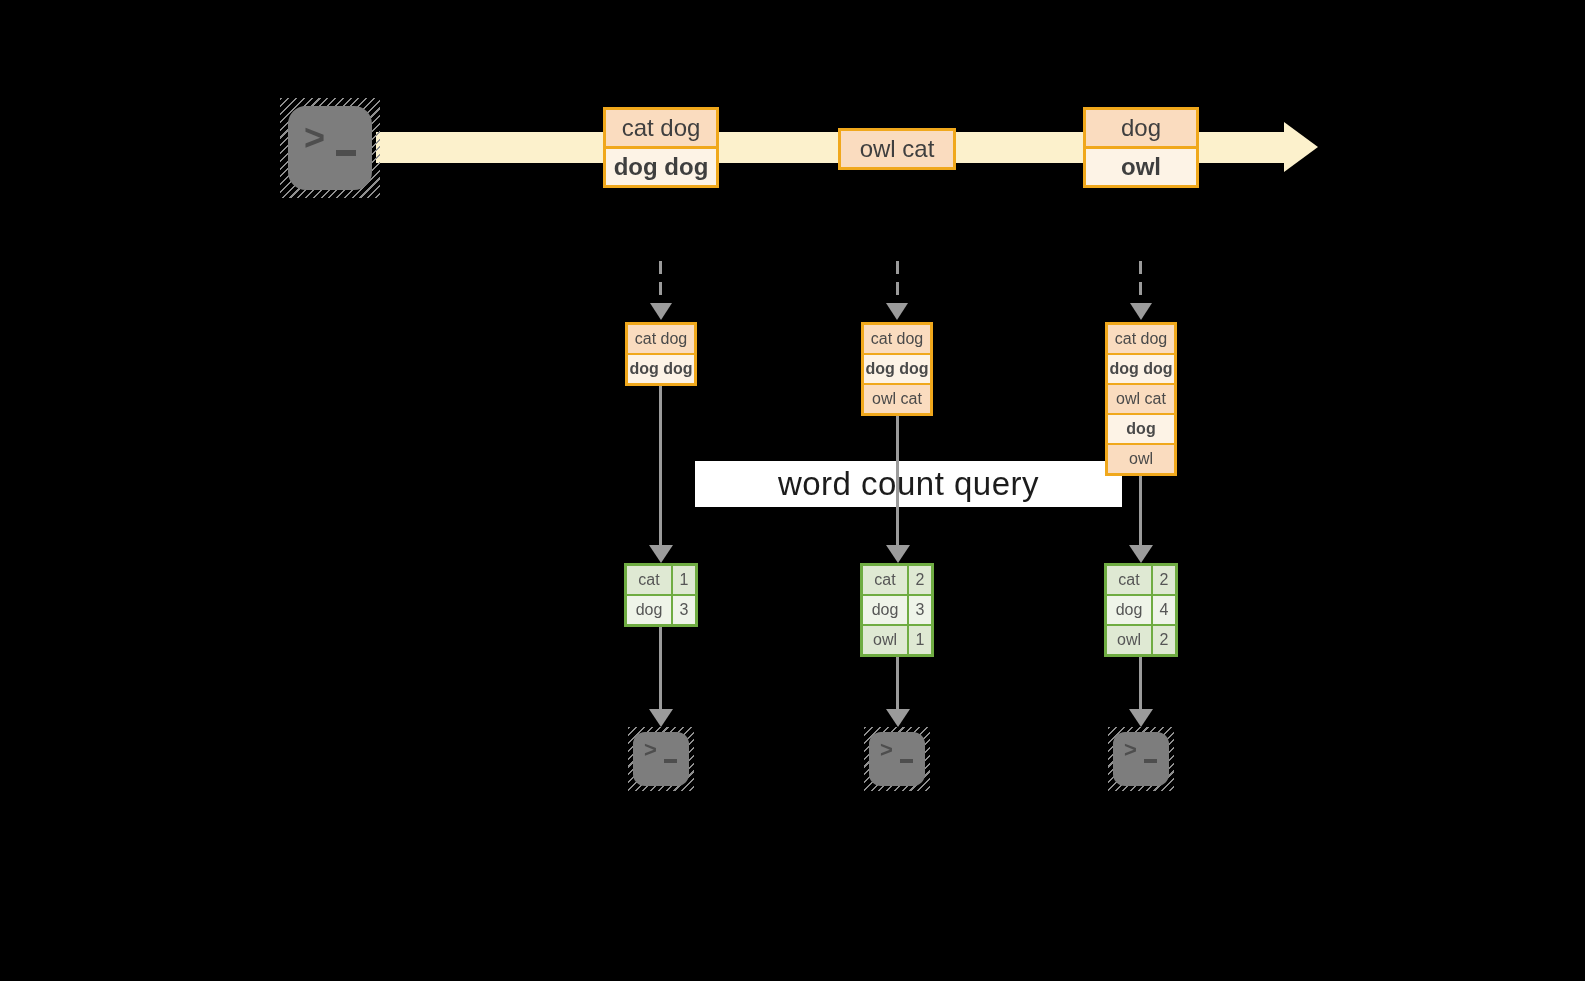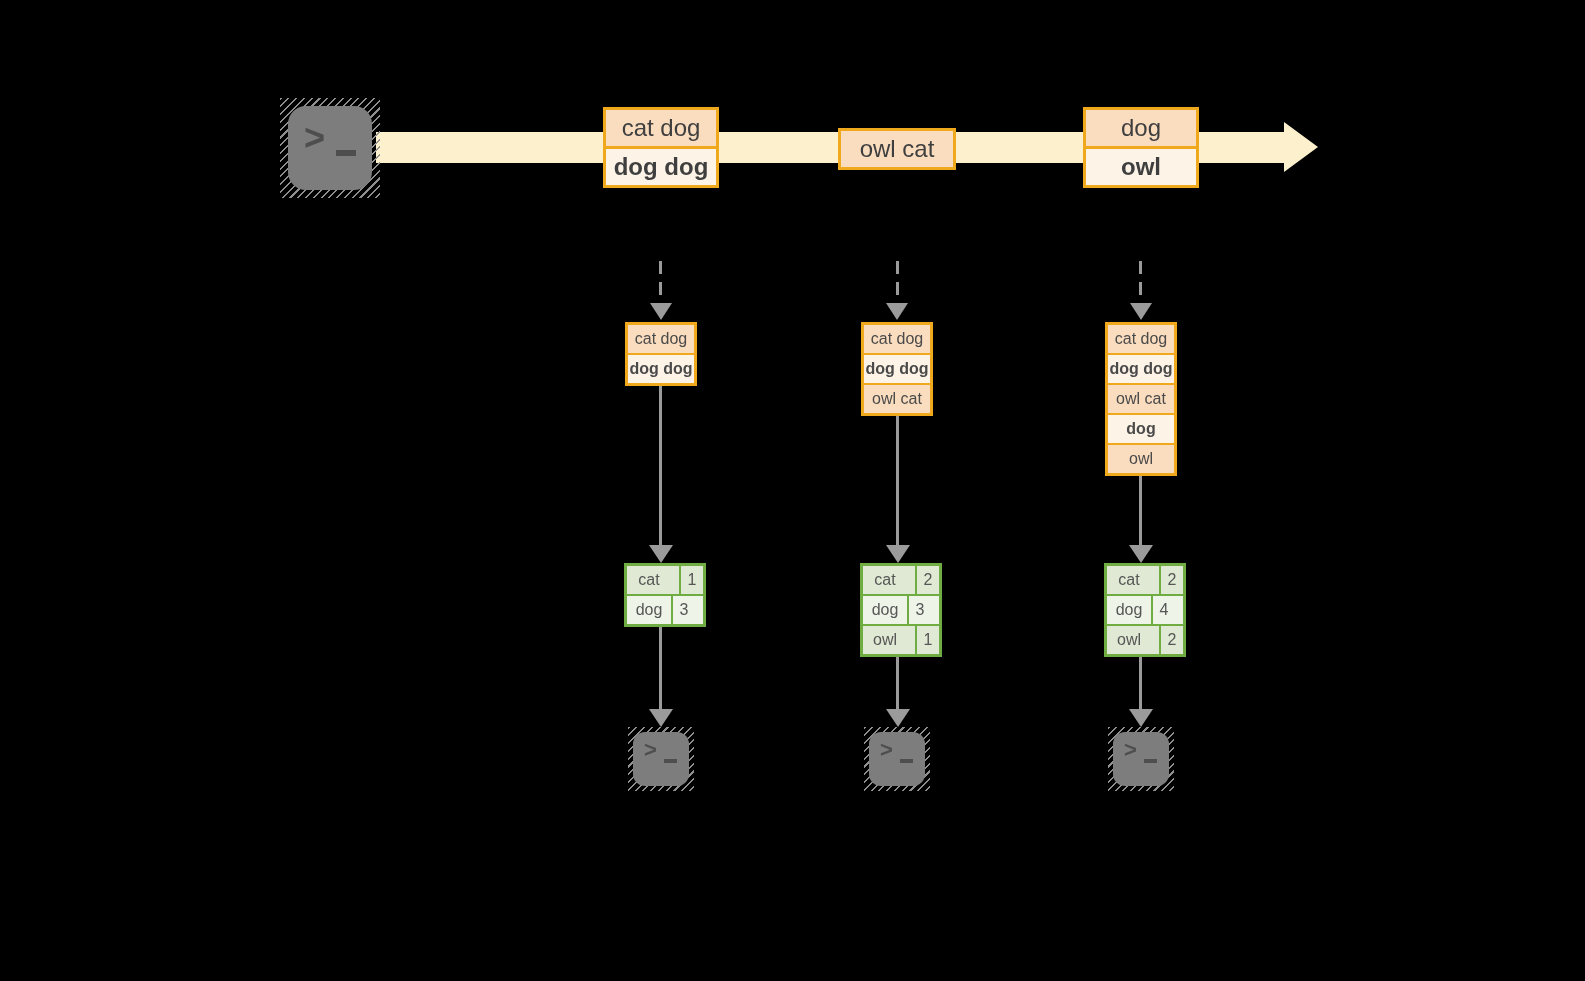--- a/index.html
+++ b/index.html
@@ -37,21 +37,21 @@
 
   
   .count-table { position:absolute; border:3px solid var(--green,#6FAC42); z-index:4; }
   .count-row { display:flex; }
   .count-row + .count-row { border-top:2px solid var(--green,#6FAC42); }
   .word-cell { width:44px; height:28px; display:flex; align-items:center; justify-content:center;
                font-size:16px; color:#565656; }
   .num-cell  { width:22px; height:28px; border-left:2px solid var(--green,#6FAC42);
                display:flex; align-items:center; justify-content:center;
                font-size:16px; color:#565656; }
-  .g-dark  { background:var(--gdark,#DFE9D3);gap:8px; }
+  .g-dark  { background:var(--gdark,#DFE9D3); }
   .g-light { background:var(--glight,#EFF4E9); }
   #table-1 { left:624px; top:563px; }
   #table-2 { left:860px; top:563px; }
   #table-3 { left:1104px; top:563px; }
 
   
   .vline { position:absolute; width:3px; background:var(--gray,#9B9B9B); z-index:3; }
   .dash-line { position:absolute; width:3px; z-index:3;
                background:repeating-linear-gradient(to bottom, var(--gray,#9B9B9B) 0 13px, transparent 13px 21px); }
   .head-down { position:absolute; width:0; height:0; z-index:3;
@@ -152,20 +152,23 @@
     <div class="srow fill-peach">owl cat</div>
   </div>
   <div class="state-box" id="state-3">
     <div class="srow fill-peach">cat dog</div>
     <div class="srow fill-cream">dog dog</div>
     <div class="srow fill-peach">owl cat</div>
     <div class="srow fill-cream">dog</div>
     <div class="srow fill-peach">owl</div>
   </div>
 
+  <div id="banner">
+    <span>word count query</span>
+  </div>
 
   <div class="vline" id="lineA-1"></div>
   <div class="head-down" id="headA-1"></div>
   <div class="vline" id="lineA-2"></div>
   <div class="head-down" id="headA-2"></div>
   <div class="vline" id="lineA-3"></div>
   <div class="head-down" id="headA-3"></div>
 
   <div class="count-table" id="table-1">
     <div class="count-row g-dark">

